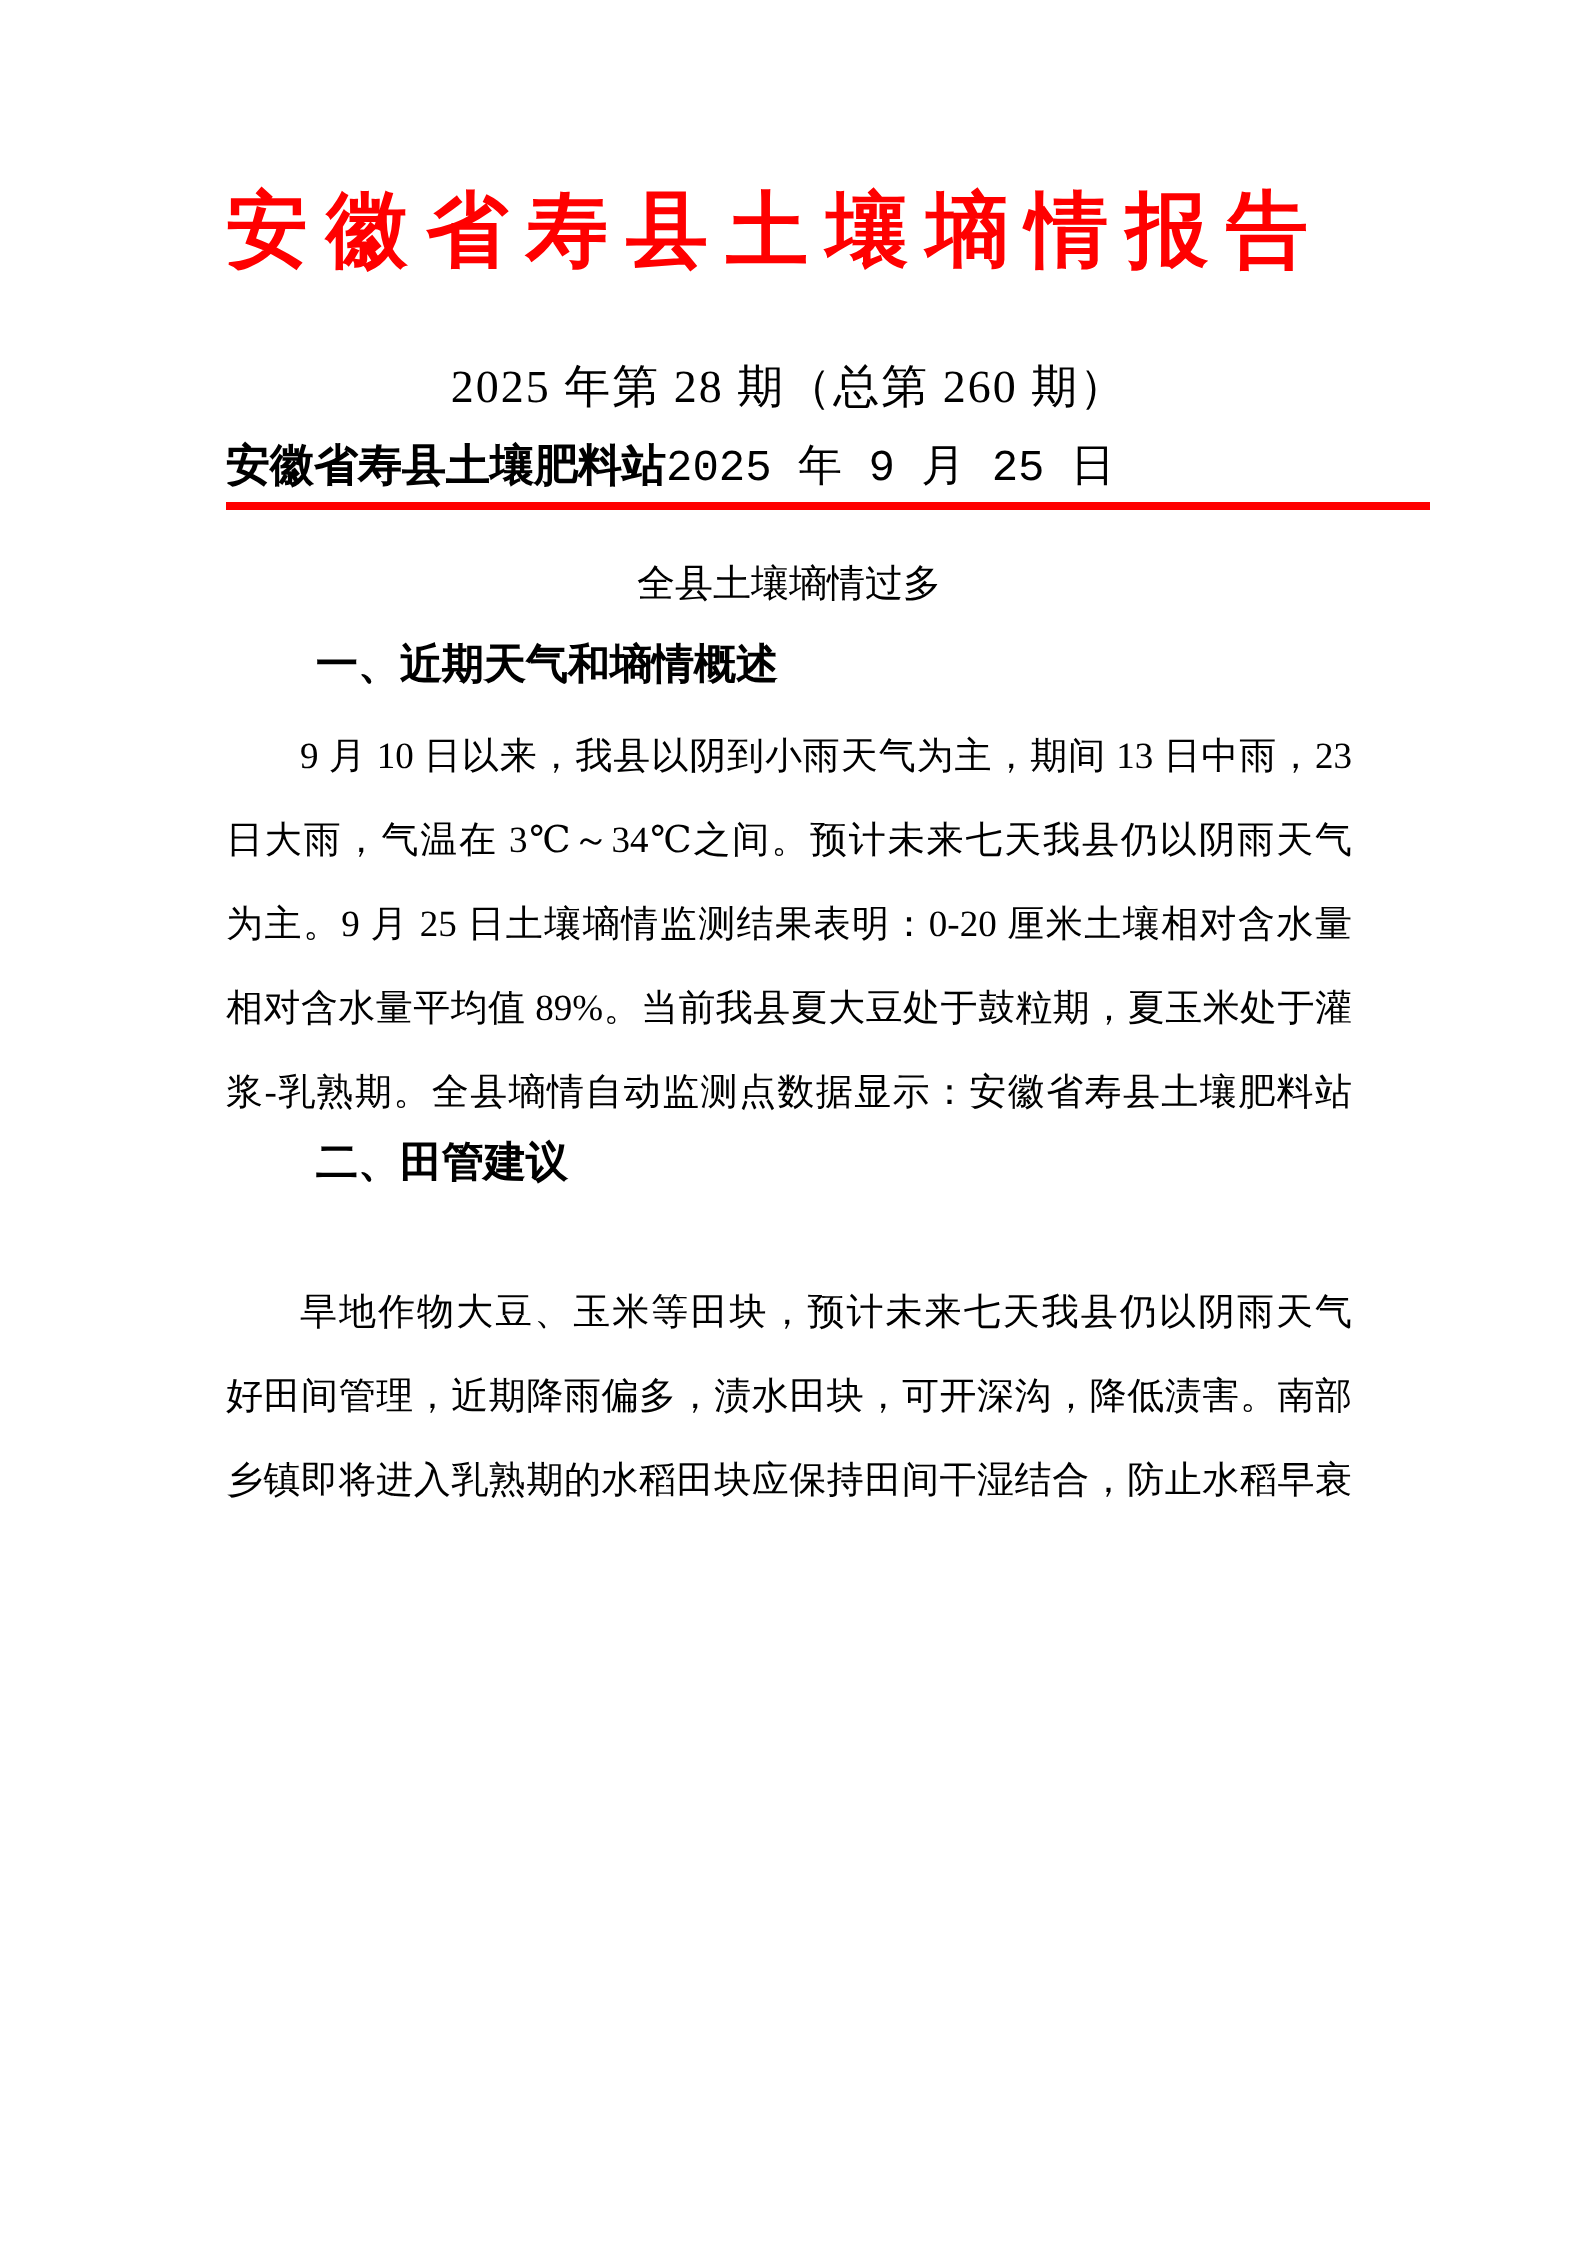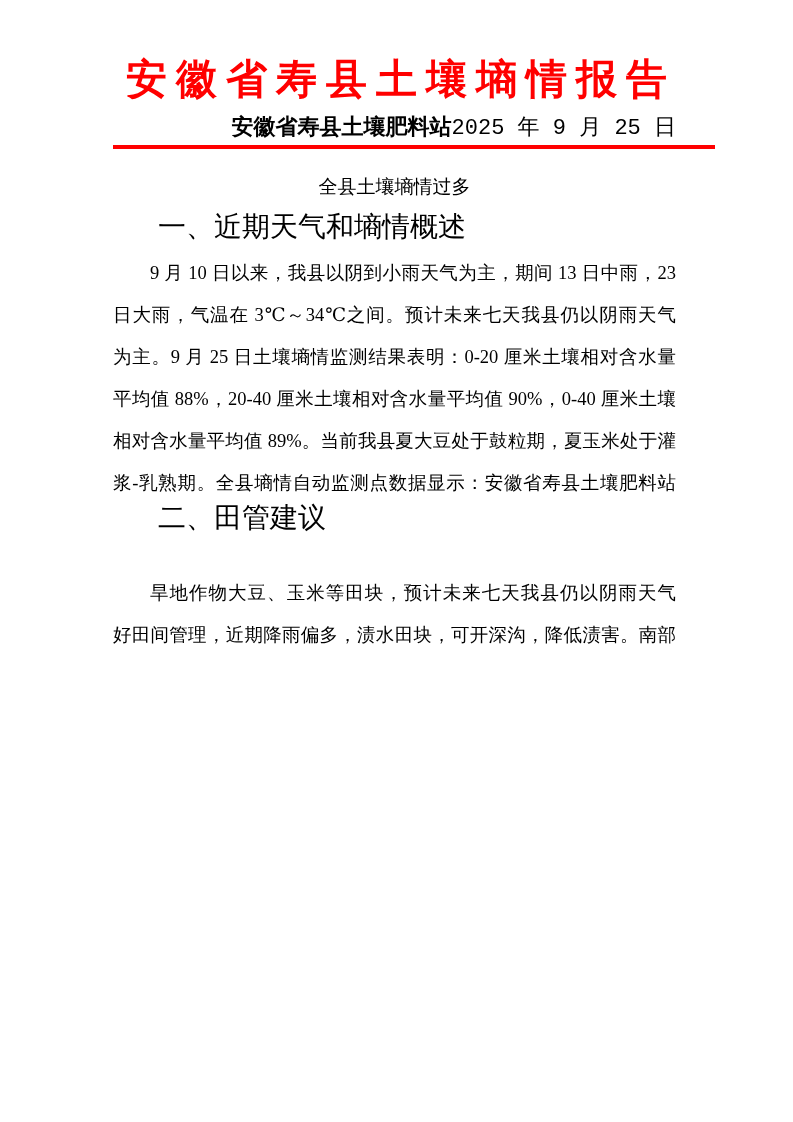--- a/index.html
+++ b/index.html
@@ -9,45 +9,45 @@
     height: 1122px;
     background: #ffffff;
     color: #000000;
     font-family: "Liberation Serif", "DejaVu Serif", serif;
     overflow: hidden;
   }
   .page { position: relative; width: 793px; height: 1122px; }
   .content { margin-left: 113px; width: 563px; }
 
   .doc-title {
-    margin-top: 56px;
+    margin-top: 92px;
     height: 46px;
     line-height: 46px;
-    text-align: right;
+    text-align: left;
     color: #ff0000;
     font-family: "Liberation Sans", "DejaVu Sans", sans-serif;
     font-weight: bold;
     font-size: 41px;
     letter-spacing: 9px;
     white-space: nowrap;
   }
   .issue-line {
     margin-top: 42px;
     height: 28px;
     line-height: 28px;
     text-align: center;
     font-size: 23px;
     letter-spacing: 1px;
   }
   .pub-row {
     margin-top: 10px;
     height: 30px;
     line-height: 30px;
     display: flex;
-    justify-content: flex-end;
+    justify-content: flex-start;
     align-items: baseline;
   }
   .publisher {
     font-family: "Liberation Sans", "DejaVu Sans", sans-serif;
     font-weight: bold;
     font-size: 22px;
   }
   .issue-date {
     font-family: Liberation Mono, monospace;
     font-weight: normal;
@@ -62,22 +62,22 @@
   .subtitle {
     margin-top: 23px;
     height: 30px;
     line-height: 30px;
     text-align: center;
     font-size: 19px;
   }
   .sec-heading {
     height: 24px;
     line-height: 24px;
-    font-size: 28px;
-    font-weight: normal;
+    font-size: 21px;
+    font-weight: bold;
     font-family: "Liberation Sans", "DejaVu Sans", sans-serif;
     padding-left: 45px;
     white-space: nowrap;
   }
   .sec-a .sec-heading { margin-top: 13px; }
   .sec-a .para { margin-top: 13px; }
   .sec-b .sec-heading { margin-top: 2px; }
   .sec-b .para { margin-top: 42px; }
   .bline {
     line-height: 42px;
@@ -90,44 +90,45 @@
   .bline.last { text-align-last: left; }
 </style>
 </head>
 <body>
 
 <div class="page">
   <div class="content">
 
     <div class="doc-title">安徽省寿县土壤墒情报告</div>
 
+    <div class="issue-line">2025 年第 28 期（总第 260 期）</div>
 
     <div class="pub-row">
       <span class="publisher">安徽省寿县土壤肥料站</span>
       <span class="issue-date">2025 年 9 月 25 日</span>
     </div>
 
     <div class="divider"></div>
 
     <div class="subtitle">全县土壤墒情过多</div>
 
     <div class="section sec-a">
       <div class="sec-heading">一、近期天气和墒情概述</div>
       <div class="para">
         <div class="bline indent">9 月 10 日以来，我县以阴到小雨天气为主，期间 13 日中雨，23</div>
         <div class="bline">日大雨，气温在 3℃～34℃之间。预计未来七天我县仍以阴雨天气</div>
         <div class="bline">为主。9 月 25 日土壤墒情监测结果表明：0-20 厘米土壤相对含水量</div>
-        <div class="bline">平均值 88%，20-40 厘米土壤相对含水量平均值 90%，0-40 厘米土壤</div>
         <div class="bline">相对含水量平均值 89%。当前我县夏大豆处于鼓粒期，夏玉米处于灌</div>
         <div class="bline">浆-乳熟期。全县墒情自动监测点数据显示：安徽省寿县土壤肥料站</div>
       </div>
     </div>
 
     <div class="section sec-b">
       <div class="sec-heading">二、田管建议</div>
       <div class="para">
         <div class="bline indent">旱地作物大豆、玉米等田块，预计未来七天我县仍以阴雨天气</div>
         <div class="bline">好田间管理，近期降雨偏多，渍水田块，可开深沟，降低渍害。南部</div>
+        <div class="bline">乡镇即将进入乳熟期的水稻田块应保持田间干湿结合，防止水稻早衰</div>
       </div>
     </div>
 
   </div>
 </div>
 
 </body></html>

